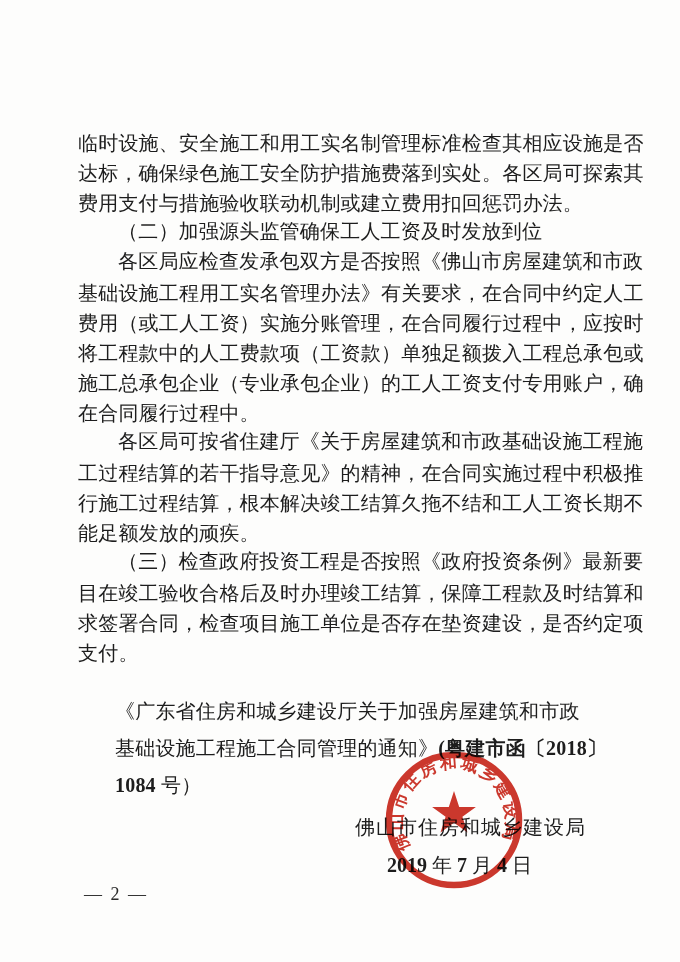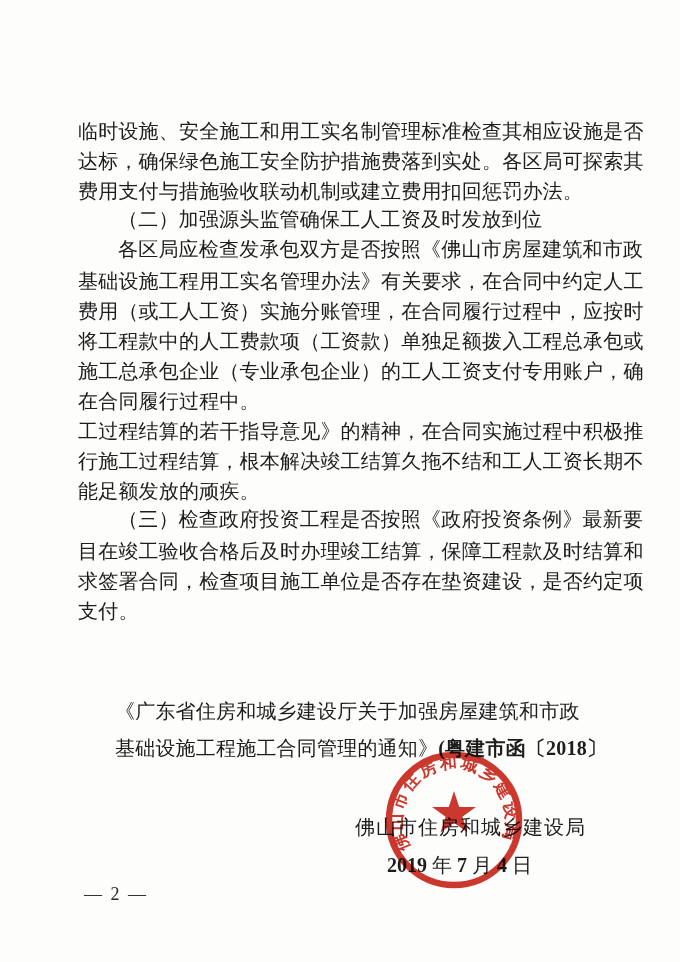--- a/index.html
+++ b/index.html
@@ -3,21 +3,21 @@
 <meta charset="utf-8">
 <style>
   * { margin:0; padding:0; box-sizing:border-box; }
   html, body { background:#ffffff; }
   .page {
     position:relative; width:680px; height:962px; margin:0 auto;
     background:#fdfdfc; overflow:hidden;
     font-family:"Liberation Serif","DejaVu Serif",serif;
     color:#1d1d1d;
   }
-  .content { position:absolute; left:78px; top:116px; width:527px; }
+  .content { position:absolute; left:78px; top:128px; width:527px; }
   .bline { font-size:20px; line-height:30px; height:30px; white-space:pre; letter-spacing:0.2px; }
   .bline.indent { padding-left:40px;font-family:Liberation Mono, monospace; }
   .attachment { position:absolute; left:115px; top:693px; display:flex; font-size:20px; }
   .att-label, .aline { line-height:37px; white-space:pre; letter-spacing:0.2px; }
   .bnum { font-weight:bold; }
   .sig-agency { position:absolute; left:355px; top:812px; font-size:20px; line-height:30px; letter-spacing:1px; }
   .sig-date { position:absolute; left:387px; top:850px; font-size:20px; line-height:30px; }
   .sig-date span { white-space:pre;margin-top:24px; }
   .page-number { position:absolute; left:84px; top:884px; font-size:18px; letter-spacing:2px; color:#2a2a2a; }
   .seal { position:absolute; left:382px; top:748px; width:144px; height:144px; mix-blend-mode:multiply; opacity:0.93; }
@@ -44,20 +44,21 @@
         <div class="bline">基础设施工程用工实名管理办法》有关要求，在合同中约定人工</div>
 
         <div class="bline">费用（或工人工资）实施分账管理，在合同履行过程中，应按时</div>
 
         <div class="bline">将工程款中的人工费款项（工资款）单独足额拨入工程总承包或</div>
 
         <div class="bline">施工总承包企业（专业承包企业）的工人工资支付专用账户，确</div>
 
         <div class="bline">在合同履行过程中。</div>
 
+        <div class="bline indent">各区局可按省住建厅《关于房屋建筑和市政基础设施工程施</div>
 
         <div class="bline">工过程结算的若干指导意见》的精神，在合同实施过程中积极推</div>
 
         <div class="bline">行施工过程结算，根本解决竣工结算久拖不结和工人工资长期不</div>
 
         <div class="bline">能足额发放的顽疾。</div>
 
         <div class="bline indent">（三）检查政府投资工程是否按照《政府投资条例》最新要</div>
 
         <div class="bline">目在竣工验收合格后及时办理竣工结算，保障工程款及时结算和</div>
@@ -65,20 +66,21 @@
         <div class="bline">求签署合同，检查项目施工单位是否存在垫资建设，是否约定项</div>
 
         <div class="bline">支付。</div>
       </div>
   </main>
 
   <section class="attachment">
     <div>
       <div class="aline">《广东省住房和城乡建设厅关于加强房屋建筑和市政</div>
       <div class="aline"><span>基础设施工程施工合同管理的通知》</span><span class="bnum">(粤建市函〔2018〕</span></div>
+      <div class="aline"><span class="bnum">1084</span><span> 号）</span></div>
     </div>
   </section>
 
   <div class="sig-agency">佛山市住房和城乡建设局</div>
 
   <div class="sig-date">
     <span class="bnum">2019</span><span> 年 </span><span class="bnum">7</span><span> 月 </span><span class="bnum">4</span><span> 日</span>
   </div>
 
   <svg class="seal" viewBox="0 0 144 144" xmlns="http://www.w3.org/2000/svg">

